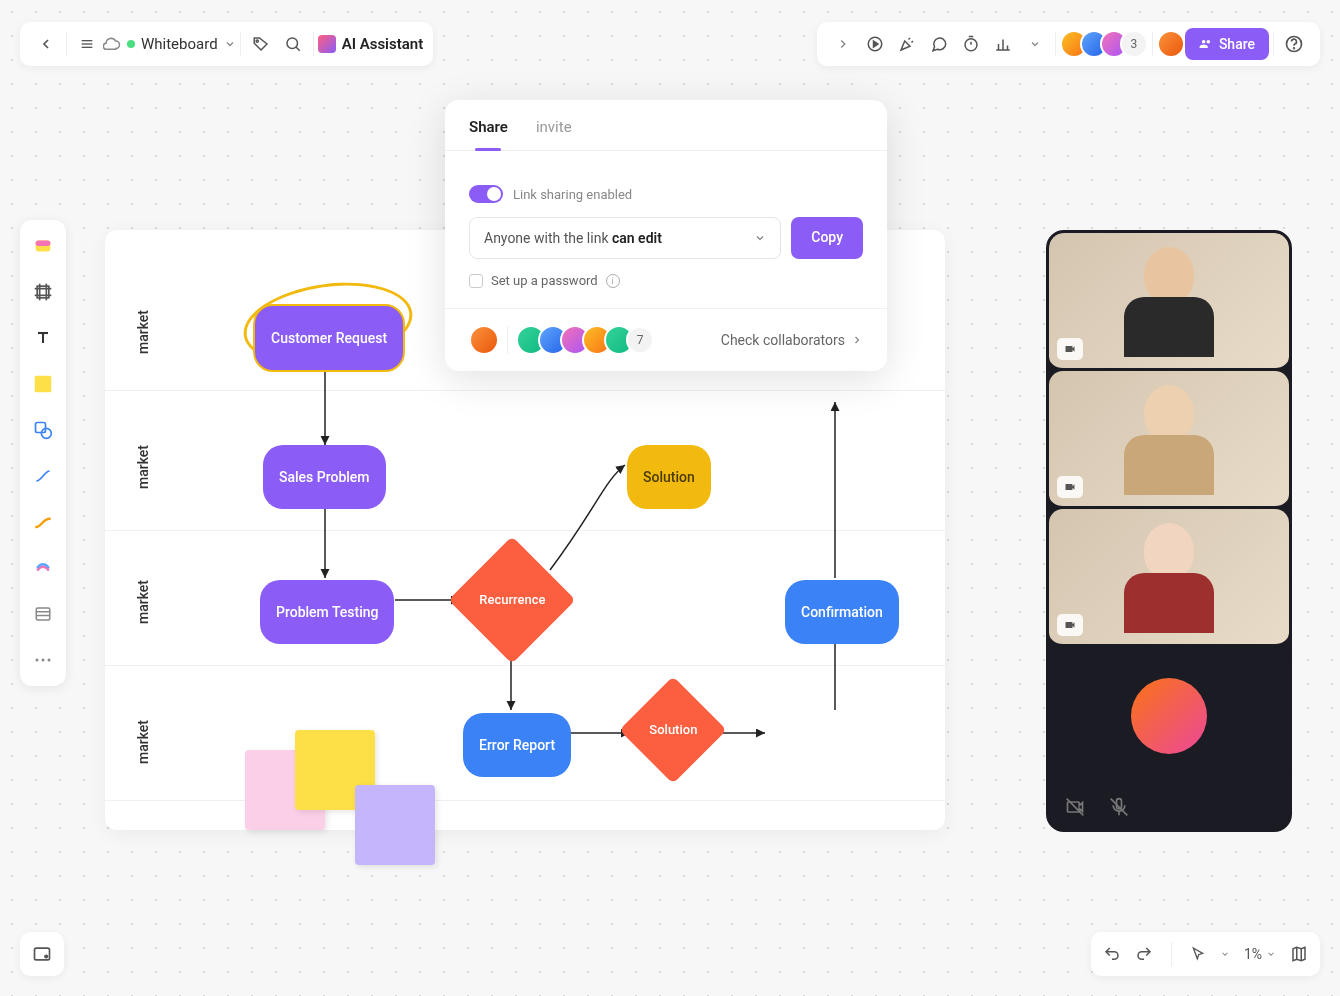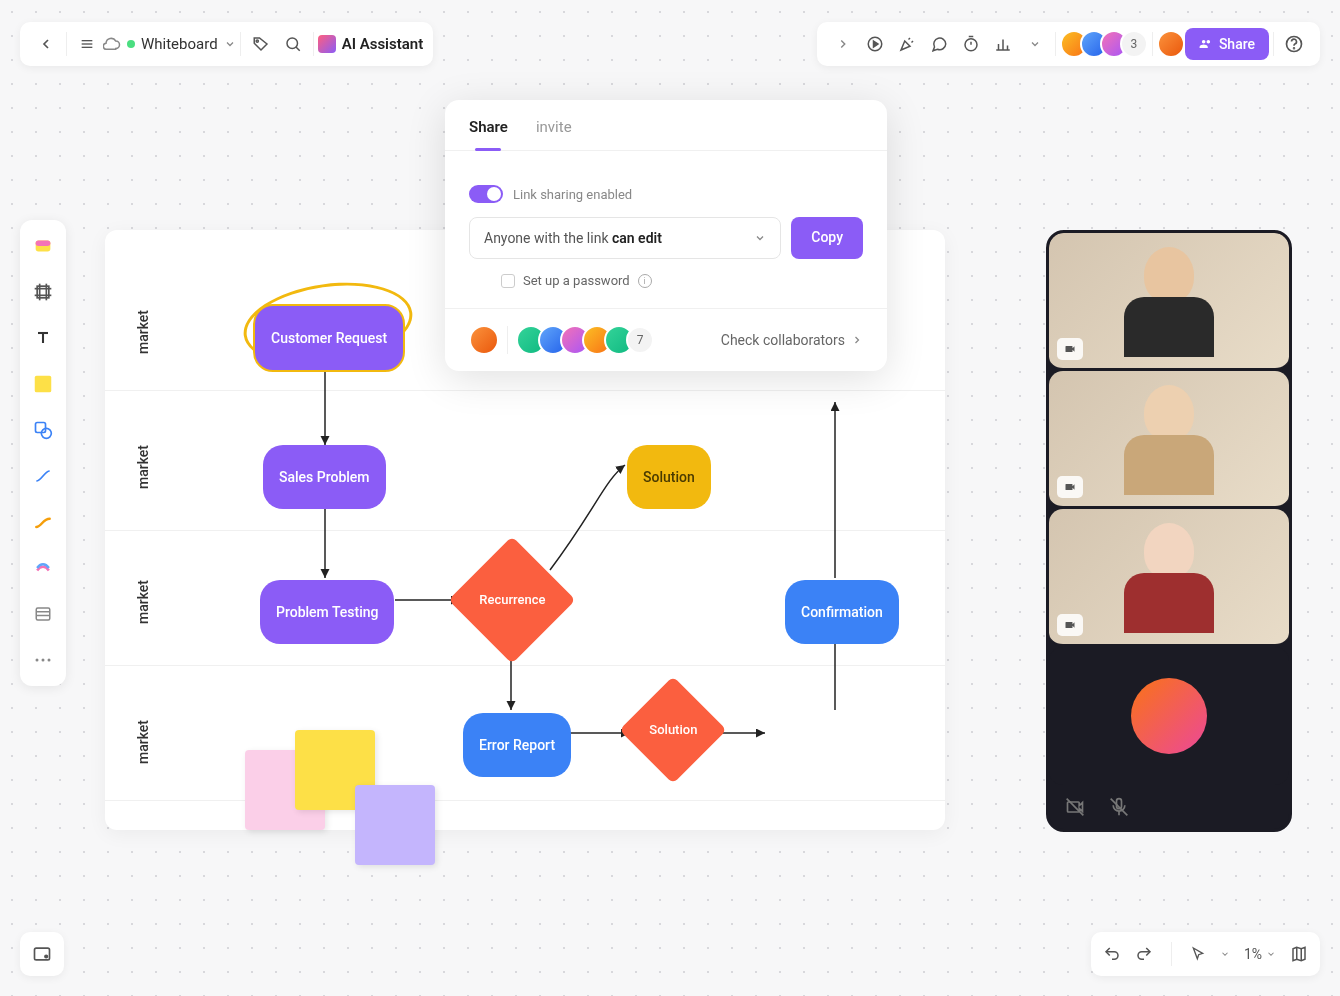--- a/index.html
+++ b/index.html
@@ -53,21 +53,21 @@
 .pop-body { padding:20px 24px; }
 .pop-h { font-size:15px; font-weight:600; color:#222; display:flex; align-items:center; gap:6px; }
 .info-icon { width:14px; height:14px; border:1px solid #aaa; border-radius:50%; font-size:9px; color:#aaa; display:inline-flex; align-items:center; justify-content:center; }
 .toggle-row { display:flex; align-items:center; gap:10px; margin-top:14px; color:#888; font-size:13px; }
 .toggle { width:34px; height:18px; background:#8b5cf6; border-radius:10px; position:relative; }
 .toggle::after { content:''; position:absolute; right:2px; top:2px; width:14px; height:14px; background:#fff; border-radius:50%; }
 .perm-row { display:flex; gap:10px; margin-top:14px; }
 .perm-select { flex:1; border:1px solid #e5e5e5; border-radius:8px; padding:12px 14px; font-size:14px; color:#555; display:flex; align-items:center; justify-content:space-between; }
 .perm-select b { color:#222; font-weight:600; }
 .copy-btn { background:#8b5cf6; color:#fff; border-radius:8px; padding:12px 20px; font-size:14px; font-weight:500; cursor:pointer; }
-.pw-row { display:flex; align-items:center; gap:8px; margin-top:14px; color:#666; font-size:13px;margin-left:32px; }
+.pw-row { display:flex; align-items:center; gap:8px; margin-top:14px; color:#666; font-size:13px; }
 .checkbox { width:14px; height:14px; border:1.5px solid #ccc; border-radius:3px; }
 .pop-footer { border-top:1px solid #f0f0f0; padding:16px 24px; display:flex; align-items:center; justify-content:space-between; }
 .collab-link { color:#666; font-size:14px; display:flex; align-items:center; gap:6px; cursor:pointer; }
 .footer-avs { display:flex; align-items:center; }
 .footer-avs .avatar { width:30px; height:30px; }
 .footer-sep { width:1px; height:28px; background:#eee; margin:0 8px; }
 
 
 .video-panel { position:absolute; right:48px; top:230px; width:246px; background:#1b1b24; border-radius:18px; border:3px solid #1b1b24; overflow:hidden; }
 .video-tile { width:100%; height:138px; background:linear-gradient(135deg,#d4c5b0,#e8dcc8); position:relative; border-bottom:3px solid #1b1b24; border-radius:14px; }

